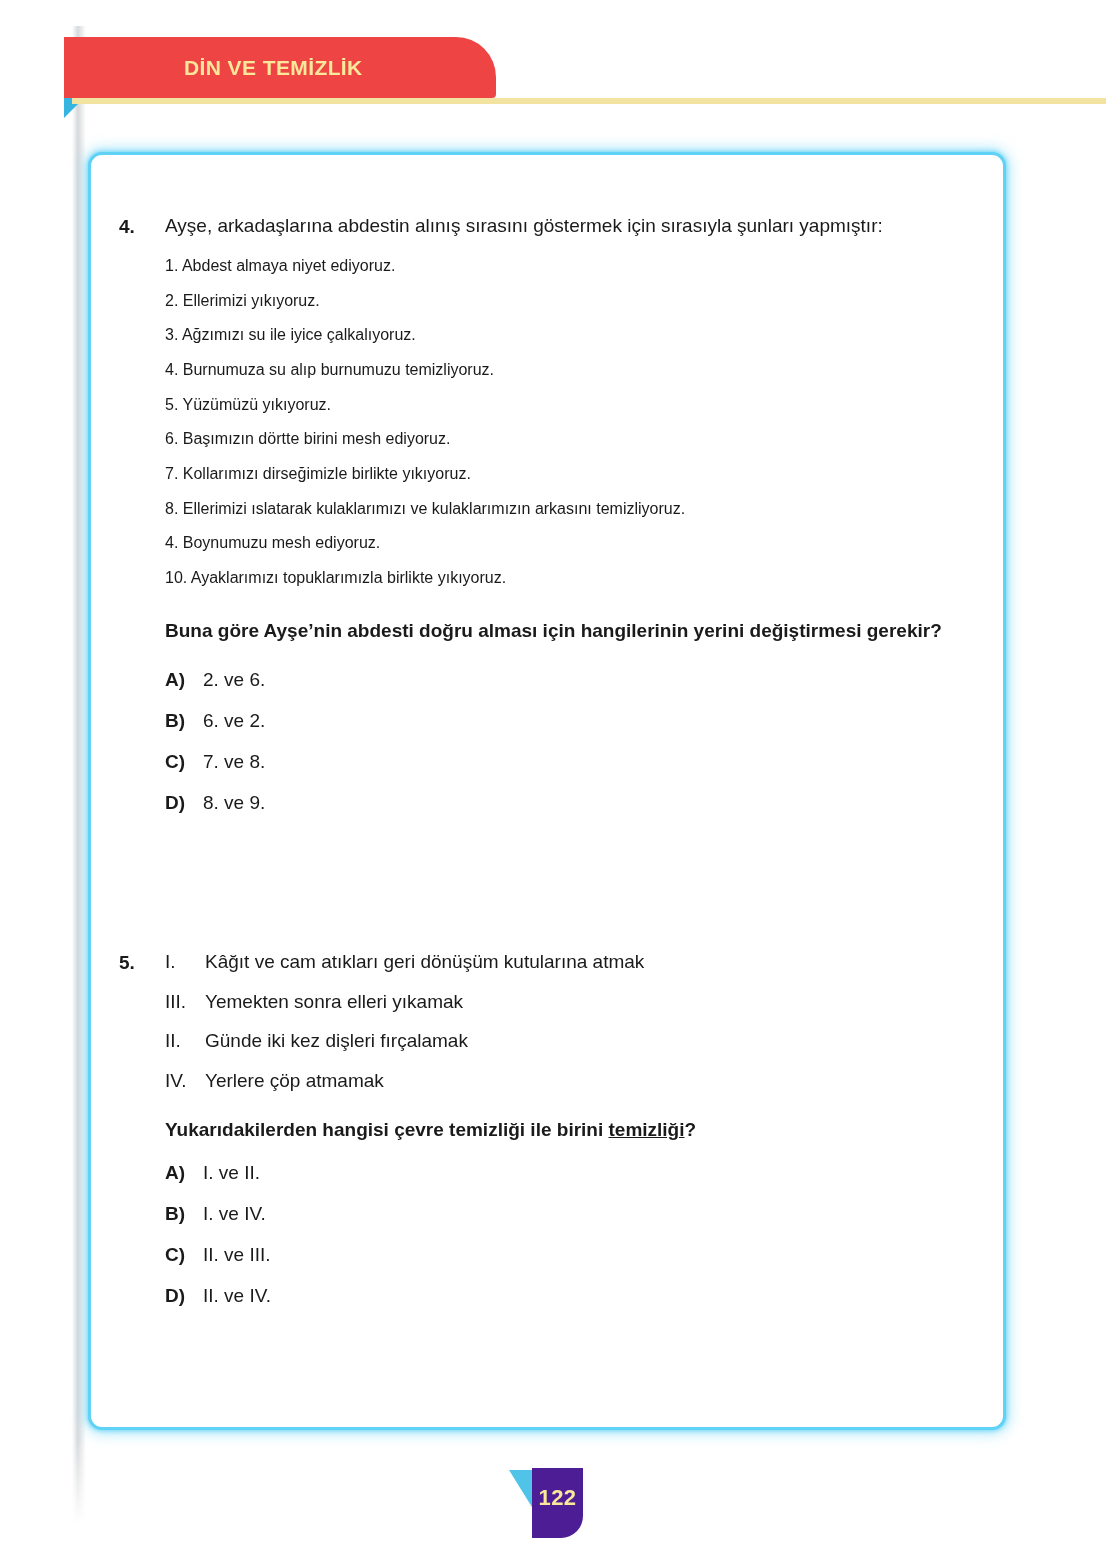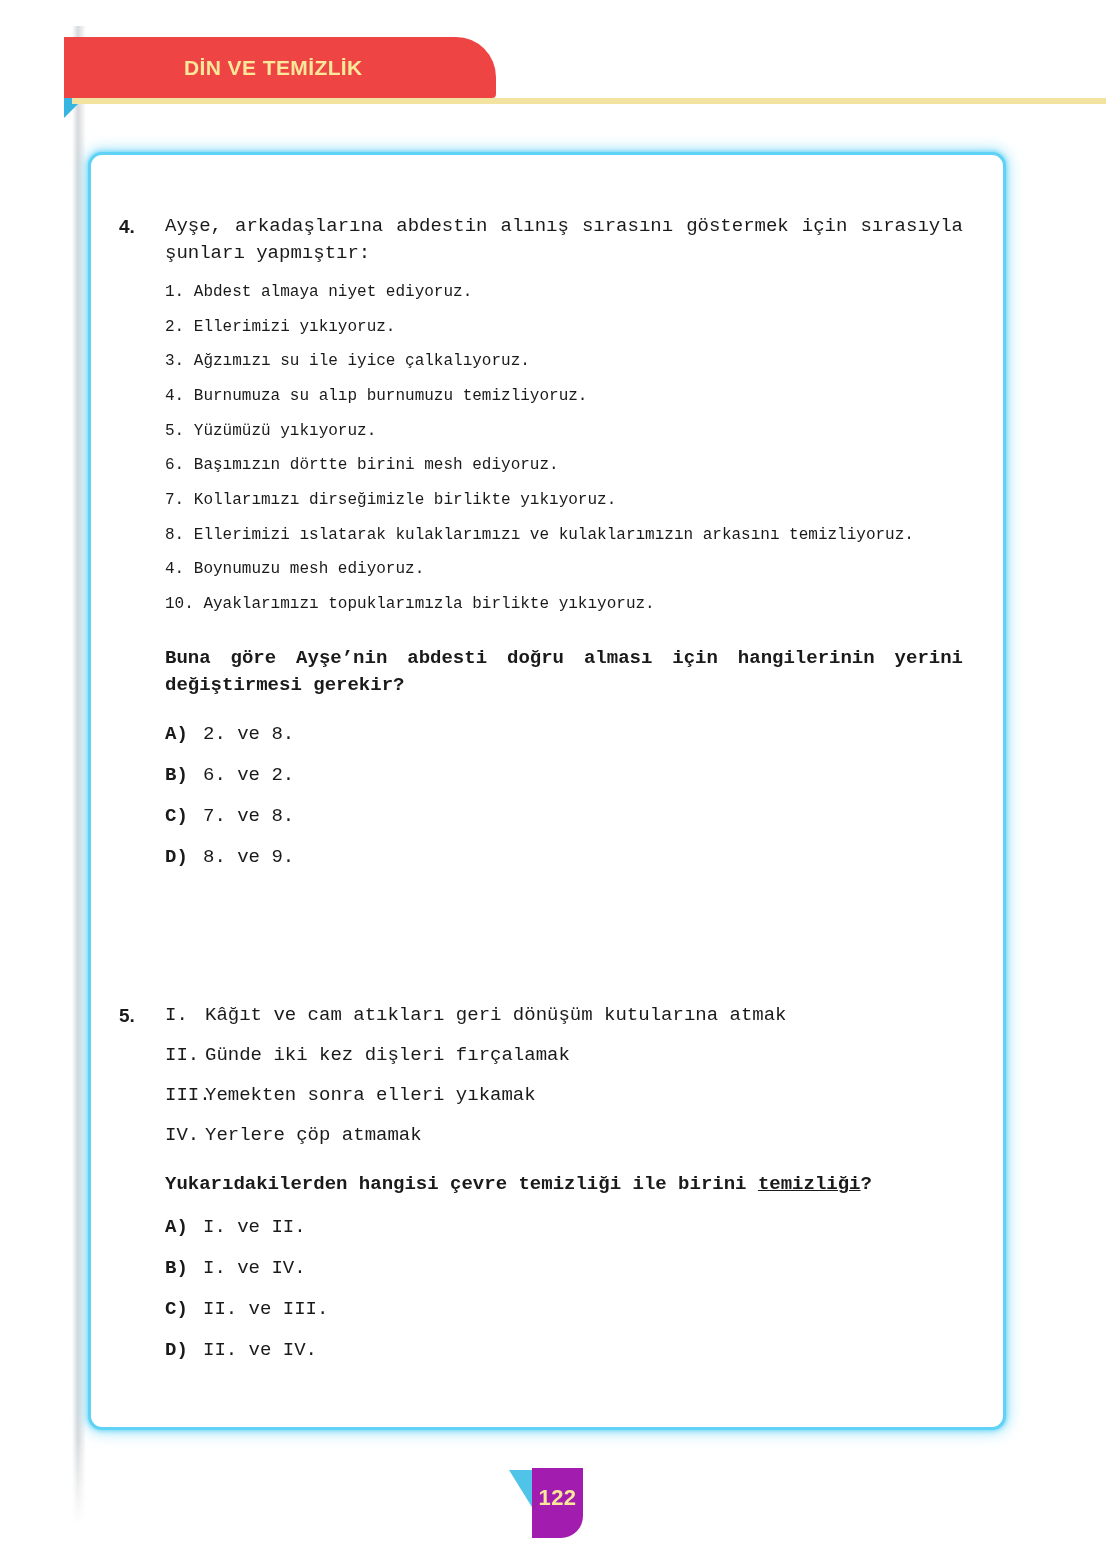--- a/index.html
+++ b/index.html
@@ -131,21 +131,20 @@
     width: 46px;
     flex: 0 0 46px;
     font-size: 19px;
     font-weight: bold;
     line-height: 1.42;
     padding-top: 1px;
   }
   .q-body {
     flex: 1 1 auto;
     min-width: 0;
-    font-family: Liberation Mono, monospace;
   }
   .q-stem {
     font-size: 19px;
     line-height: 1.42;
     text-align: justify;
     text-justify: inter-word;
     margin: 0;
   }
 
   
@@ -228,21 +227,21 @@
     height: 0;
     border-right: 26px solid #4FC4E8;
     border-bottom: 42px solid transparent;
   }
   .badge-main {
     position: absolute;
     left: 23px;
     top: 0;
     width: 51px;
     height: 70px;
-    background: #a21caf;
+    background: #4c1d95;
     border-bottom-right-radius: 22px;
     display: flex;
     align-items: center;
     justify-content: center;
   }
   .badge-num {
     color: #FAE79A;
     font-size: 22px;
     font-weight: bold;
     letter-spacing: 0.5px;
@@ -284,21 +283,21 @@
             <li>8. Ellerimizi ıslatarak kulaklarımızı ve kulaklarımızın arkasını temizliyoruz.</li>
             <li>4. Boynumuzu mesh ediyoruz.</li>
             <li>10. Ayaklarımızı topuklarımızla birlikte yıkıyoruz.</li>
           </ul>
 
           <p class="q-ask">Buna göre Ayşe’nin abdesti doğru alması için hangilerinin yerini değiştirmesi gerekir?</p>
 
           <ul class="options">
             <li>
               <span class="opt-letter">A)</span>
-              <span>2. ve 8.</span>
+              <span>2. ve 6.</span>
             </li>
             <li>
               <span class="opt-letter">B)</span>
               <span>6. ve 2.</span>
             </li>
             <li>
               <span class="opt-letter">C)</span>
               <span>7. ve 8.</span>
             </li>
             <li>
@@ -313,26 +312,26 @@
     <div class="question q5-block">
       <div class="q-row">
         <div class="q-num">5.</div>
         <div class="q-body">
           <ul class="roman-list">
             <li>
               <span class="roman-mark">I.</span>
               <span>Kâğıt ve cam atıkları geri dönüşüm kutularına atmak</span>
             </li>
             <li>
+              <span class="roman-mark">III.</span>
+              <span>Yemekten sonra elleri yıkamak</span>
+            </li>
+            <li>
               <span class="roman-mark">II.</span>
               <span>Günde iki kez dişleri fırçalamak</span>
-            </li>
-            <li>
-              <span class="roman-mark">III.</span>
-              <span>Yemekten sonra elleri yıkamak</span>
             </li>
             <li>
               <span class="roman-mark">IV.</span>
               <span>Yerlere çöp atmamak</span>
             </li>
           </ul>
 
           <p class="q-ask nojustify"><span>Yukarıdakilerden hangisi çevre temizliği ile birini </span><u>temizliği</u><span>?</span></p>
 
           <ul class="options">

